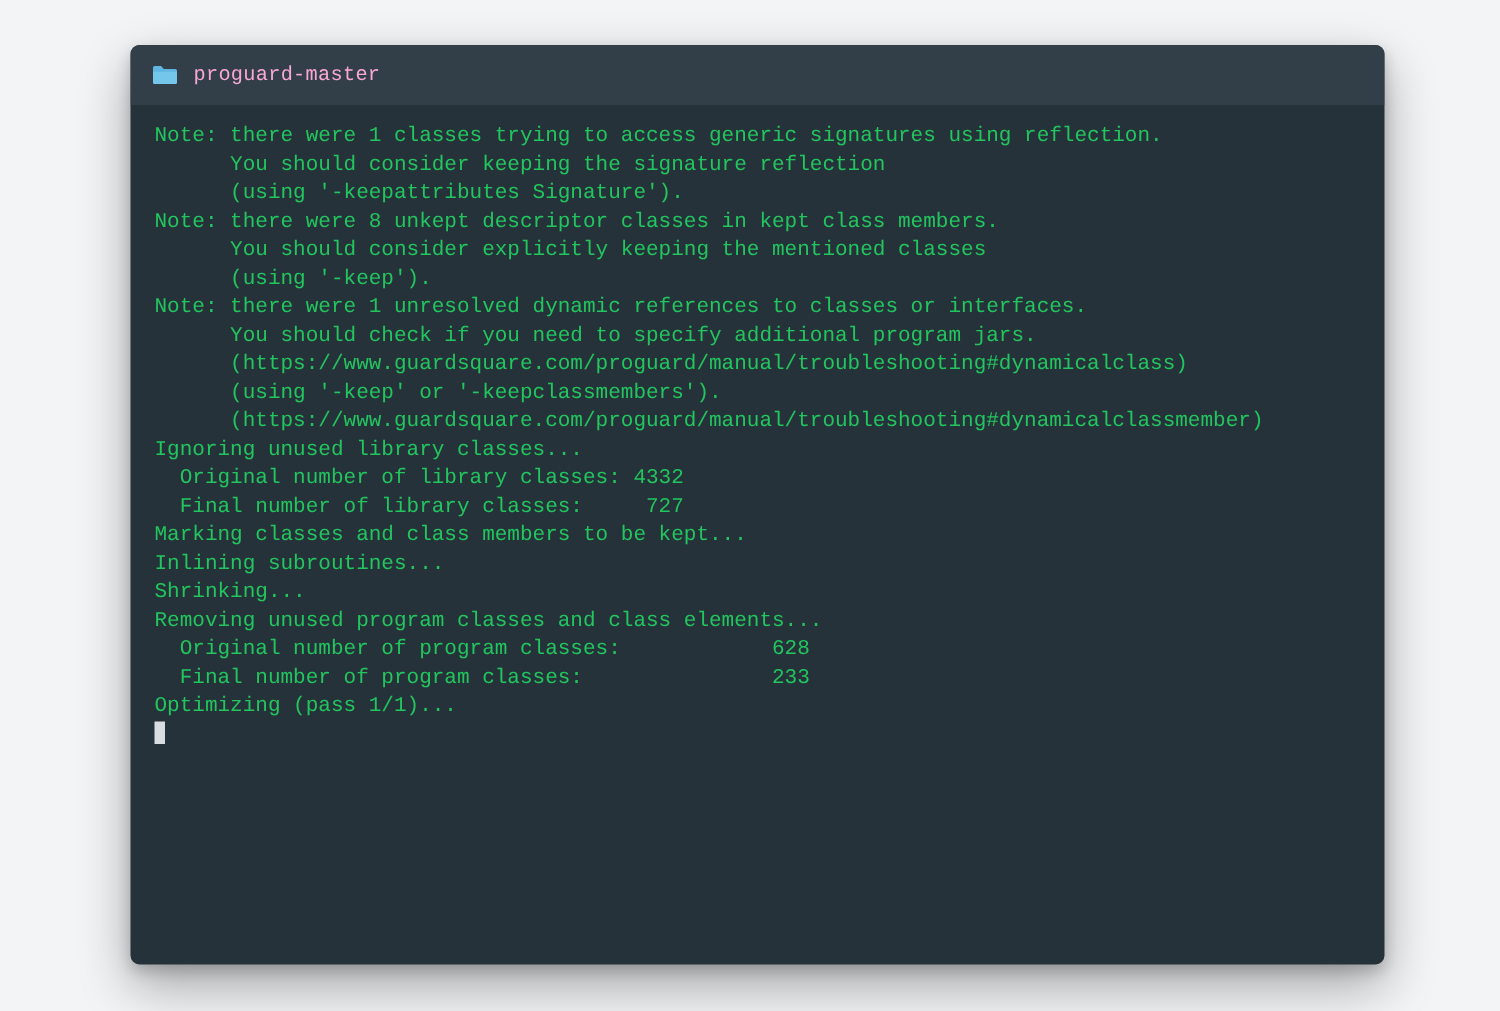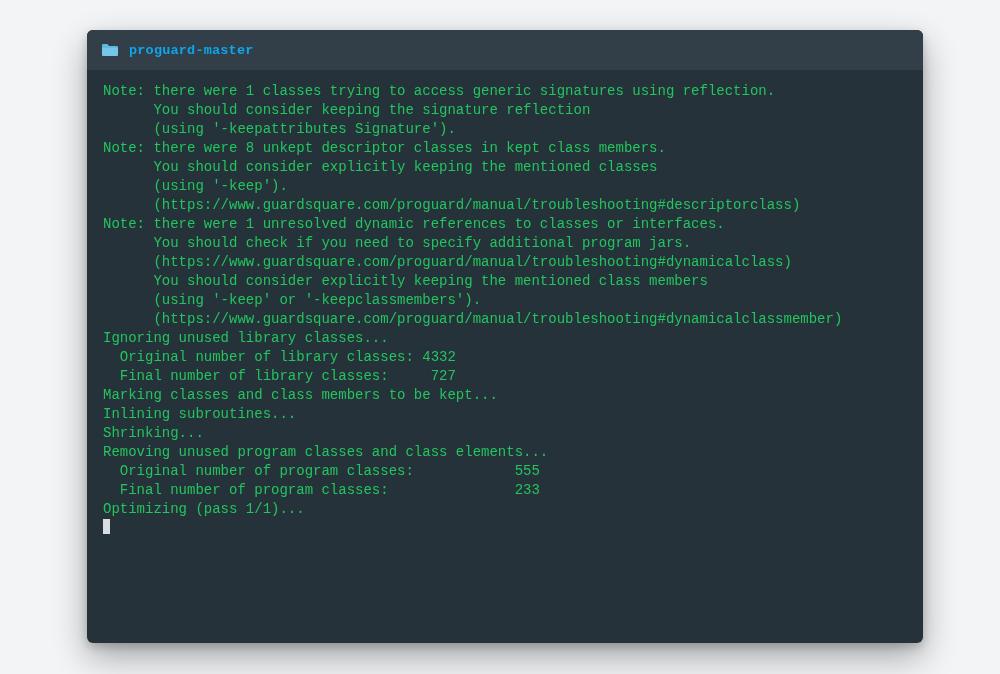--- a/index.html
+++ b/index.html
@@ -33,24 +33,24 @@
     flex: 0 0 auto;
   }
   .folder-icon {
     width: 18px;
     height: 14px;
     position: relative;
     flex: 0 0 auto;
   }
   .folder-icon svg { display: block; }
   .title-text {
-    color: #0ea5e9;
+    color: #f9a8d4;
     font-size: 13.5px;
     letter-spacing: 0.2px;
-    font-weight: 700;
+    font-weight: 400;
   }
   .terminal-body {
     flex: 1 1 auto;
     padding: 12px 16px 16px 16px;
     overflow: hidden;
   }
   .line {
     color: #22c55e;
     font-size: 14px;
     line-height: 19px;
@@ -80,34 +80,32 @@
   </div>
 
   <div class="terminal-body">
     <div id="lines-container">
         <div class="line">Note: there were 1 classes trying to access generic signatures using reflection.</div>
         <div class="line">      You should consider keeping the signature reflection</div>
         <div class="line">      (using '-keepattributes Signature').</div>
         <div class="line">Note: there were 8 unkept descriptor classes in kept class members.</div>
         <div class="line">      You should consider explicitly keeping the mentioned classes</div>
         <div class="line">      (using '-keep').</div>
-        <div class="line">      (https://www.guardsquare.com/proguard/manual/troubleshooting#descriptorclass)</div>
         <div class="line">Note: there were 1 unresolved dynamic references to classes or interfaces.</div>
         <div class="line">      You should check if you need to specify additional program jars.</div>
         <div class="line">      (https://www.guardsquare.com/proguard/manual/troubleshooting#dynamicalclass)</div>
-        <div class="line">      You should consider explicitly keeping the mentioned class members</div>
         <div class="line">      (using '-keep' or '-keepclassmembers').</div>
         <div class="line">      (https://www.guardsquare.com/proguard/manual/troubleshooting#dynamicalclassmember)</div>
         <div class="line">Ignoring unused library classes...</div>
         <div class="line">  Original number of library classes: 4332</div>
         <div class="line">  Final number of library classes:     727</div>
         <div class="line">Marking classes and class members to be kept...</div>
         <div class="line">Inlining subroutines...</div>
         <div class="line">Shrinking...</div>
         <div class="line">Removing unused program classes and class elements...</div>
-        <div class="line">  Original number of program classes:            555</div>
+        <div class="line">  Original number of program classes:            628</div>
         <div class="line">  Final number of program classes:               233</div>
         <div class="line">Optimizing (pass 1/1)...</div>
       </div>
     <div class="line"><span class="cursor"></span></div>
   </div>
 
 </div>
 
 </body></html>

